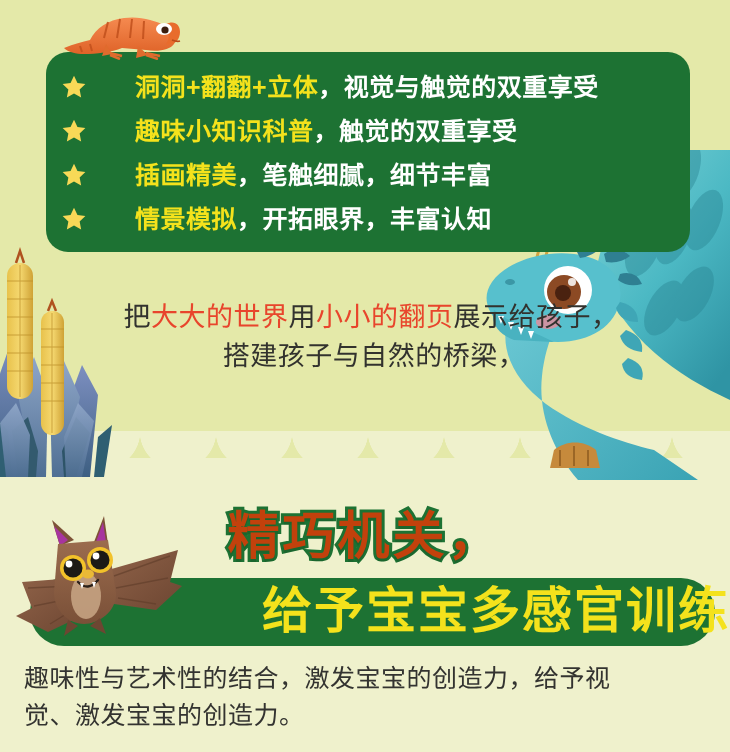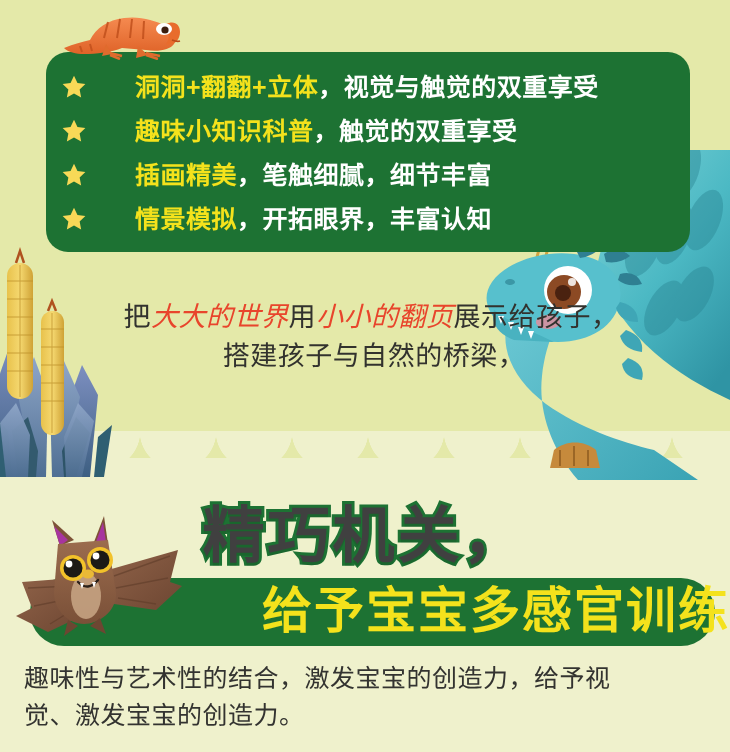--- a/index.html
+++ b/index.html
@@ -106,21 +106,21 @@
     box-sizing: border-box;
   }
   .mid-line {
     font-size: 27px;
     line-height: 39px;
     color: #32322e;
     letter-spacing: 0.5px;
     white-space: nowrap;
   }
   .mid-line.l1 { text-indent: -6px; }
-  .red { color: #e8452c; font-style: italic; }
+  .red { color: #e8452c; }
 
   
   .section-bottom {
     position: absolute;
     left: 0; top: 470px;
     width: 730px;
     height: 282px;
     background: #eff1cc;
     overflow: hidden;
   }
@@ -128,24 +128,24 @@
   
   .headline-wrap {
     position: absolute;
     left: 0;
     top: 508px;
     width: 730px;
     z-index: 8;
     text-align: center;
   }
   .headline-1 {
-    font-size: 62px;
+    font-size: 52px;
     line-height: 56px;
     font-weight: bold;
-    color: #404040;
+    color: #c2410c;
     letter-spacing: 3px;
     -webkit-text-stroke: 6px #1d7233;
     paint-order: stroke fill;
     text-shadow: 0 3px 0 rgba(0,0,0,0.10);
     white-space: nowrap;
   }
   .green-banner {
     position: absolute;
     left: 30px;
     top: 578px;

